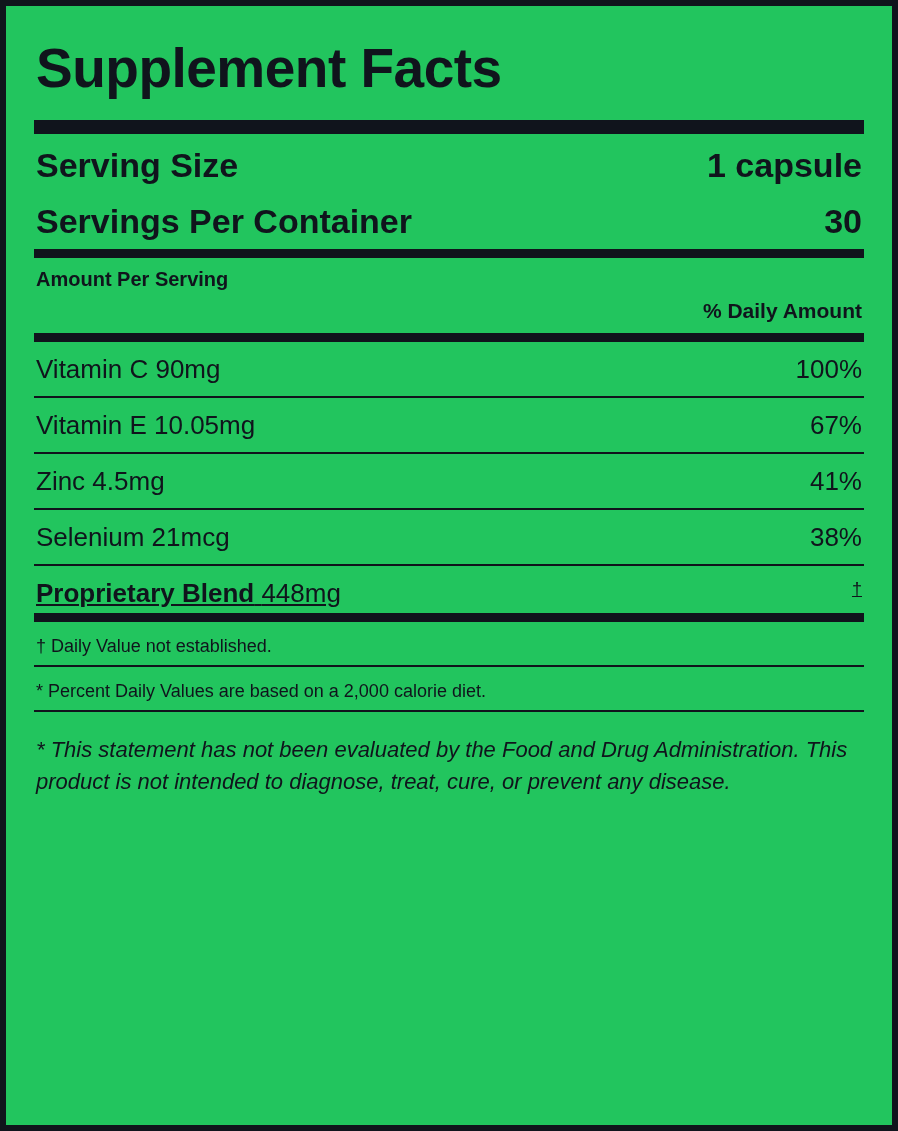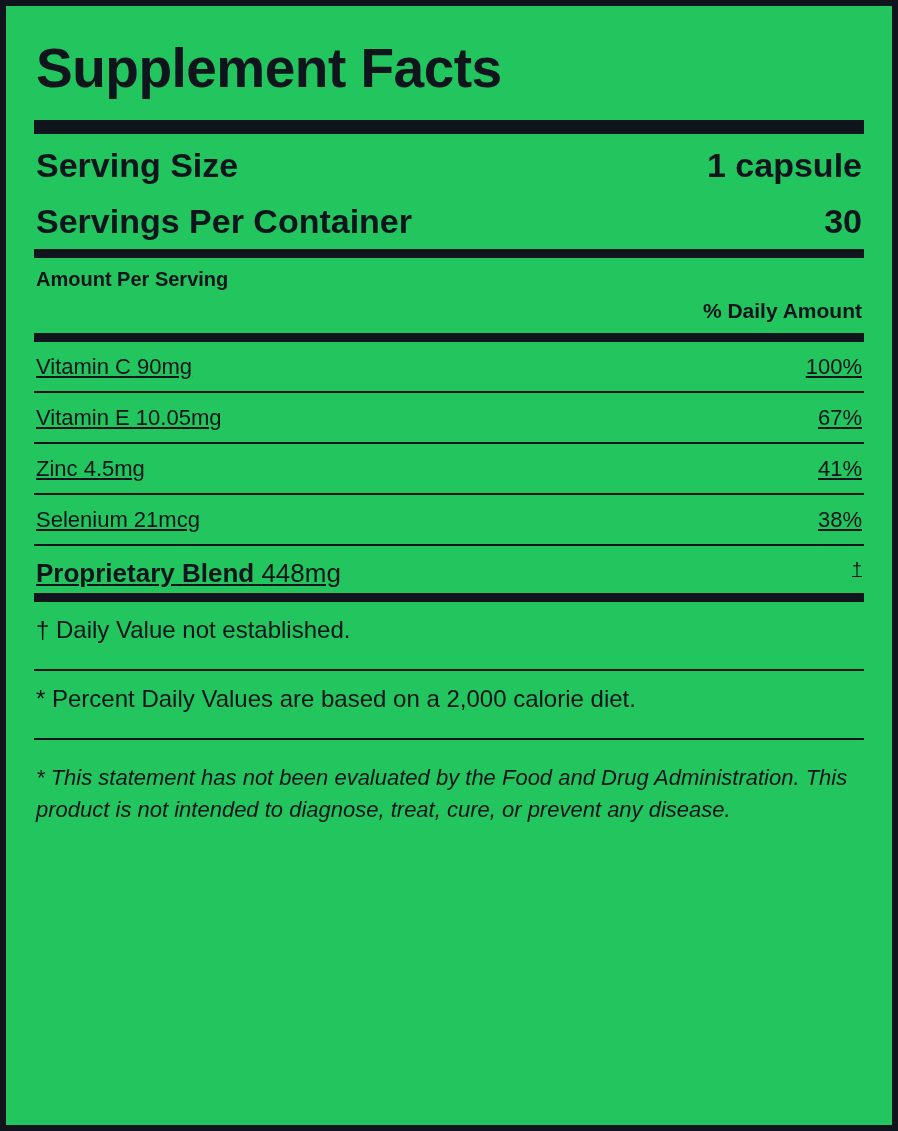--- a/index.html
+++ b/index.html
@@ -65,23 +65,22 @@
   .dv-label {
     font-size: 21px;
     font-weight: bold;
     text-align: right;
     padding: 6px 2px 10px 2px;
   }
   .nutrient {
     display: flex;
     justify-content: space-between;
     align-items: flex-start;
-    font-size: 22px;
+    font-size: 26px;
     padding: 12px 2px 11px 2px;
-    text-decoration: underline;
   }
   .blend {
     padding: 12px 2px 4px 2px;
   }
   .blend-top {
     display: flex;
     justify-content: space-between;
     align-items: flex-start;
     font-size: 26px;
     text-decoration: underline;
@@ -96,22 +95,22 @@
     font-size: 18px;
     line-height: 1;
     padding-top: 2px;
   }
   .blend-sub {
     font-size: 24px;
     line-height: 1.35;
     padding: 6px 0 12px 42px;
   }
   .footnote {
-    font-size: 24px;
-    padding: 14px 2px 25px 2px;
+    font-size: 18px;
+    padding: 14px 2px 8px 2px;
   }
   .disclaimer {
     font-size: 22px;
     font-style: italic;
     line-height: 1.45;
     padding: 22px 2px 0 2px;
   }
 </style>
 </head>
 <body>

